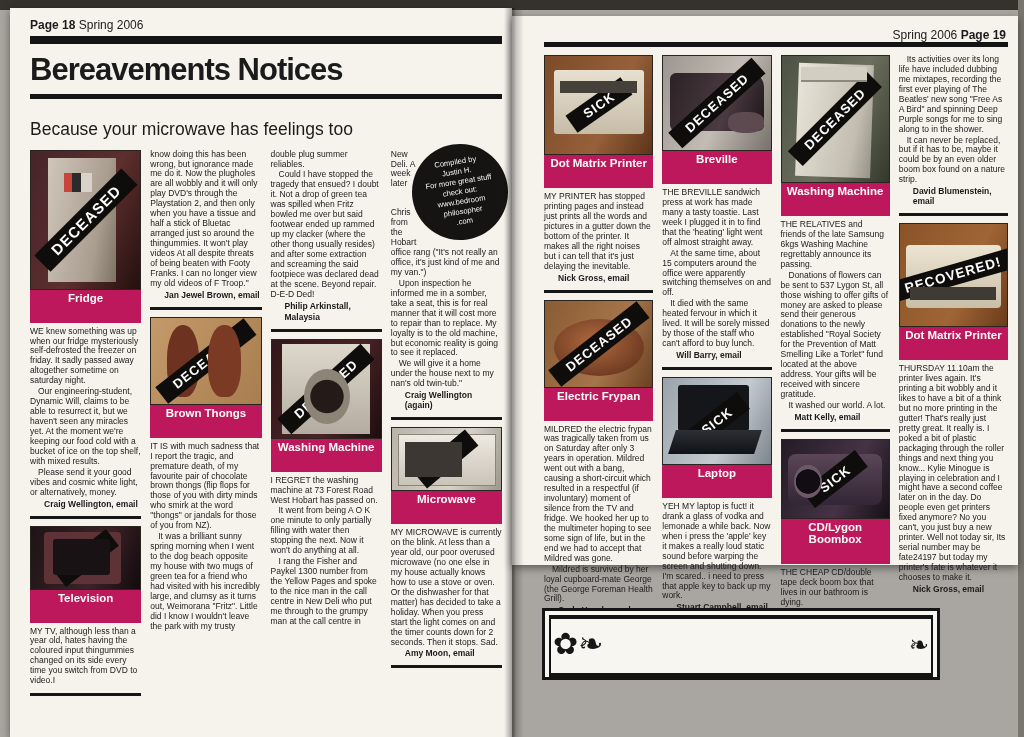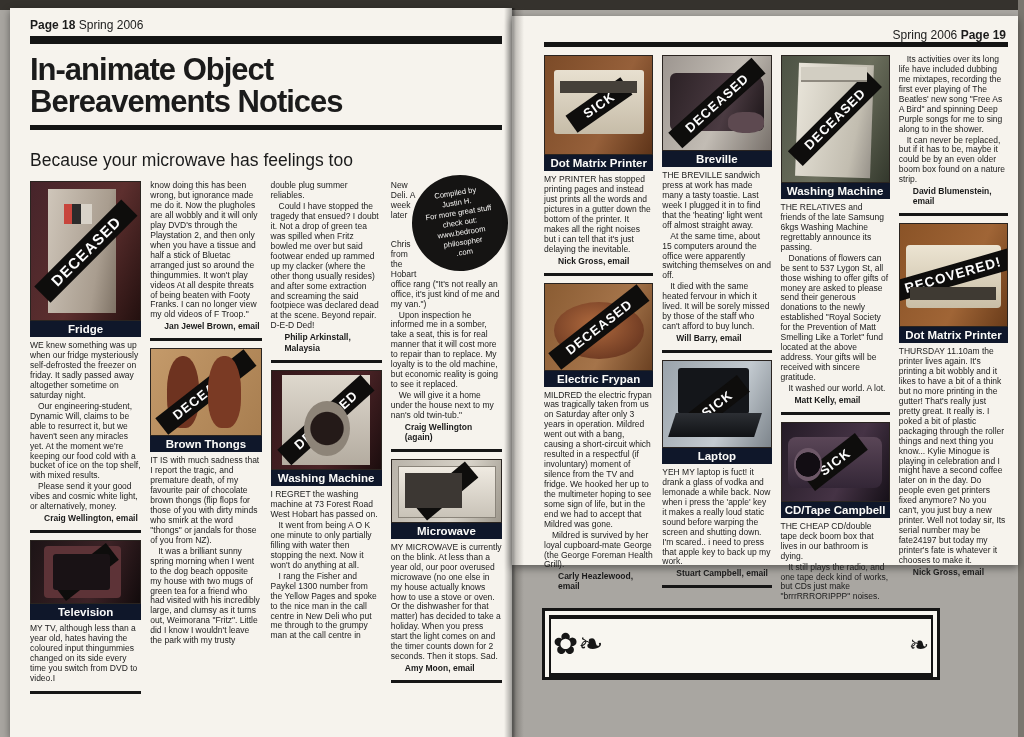--- a/index.html
+++ b/index.html
@@ -16,22 +16,22 @@
   .folio-right{text-align:right;padding-right:2px;}
   .rule-heavy{height:8px;background:#141414;margin:4px 0 0 0;}
   .rule-med{height:5px;background:#141414;}
   .headline{font-weight:bold;font-size:31px;line-height:1.02;letter-spacing:-1px;margin:10px 0 8px 0;}
   .standfirst{font-size:17.5px;margin:20px 0 10px 0;}
   .cols{display:flex;gap:9px;align-items:flex-start;}
   .col{flex:1;min-width:0;}
   .photo{position:relative;border:1px solid #2a2420;box-sizing:border-box;width:100%;overflow:hidden;}
   .status{position:absolute;left:50%;top:50%;background:#0e0d0c;color:#fdfdfd;font-weight:bold;
     white-space:nowrap;padding:2px 15px;font-size:13px;letter-spacing:1px;box-shadow:0 0 0 1px #0e0d0c;}
-  .cap{background:#0f172a;color:#fbfbf9;font-weight:bold;text-align:center;font-size:11.5px;
-    padding:2px 0 2px 0;margin-bottom:4px;}
+  .cap{background:#be185d;color:#fbfbf9;font-weight:bold;text-align:center;font-size:11.5px;
+    padding:2px 0 19px 0;margin-bottom:4px;}
   .para{font-size:8.5px;line-height:1.17;margin:0 0 1px 0;}
   .para.ind{text-indent:8px;}
   .byline{font-size:8.5px;font-weight:bold;margin-top:1px;padding-left:14px;}
   .hr{height:3px;background:#161616;margin:7px 0;}
   
   .ph-fridge{height:140px;background:linear-gradient(115deg,#46242a,#5d2f2e 55%,#23100f);}
   .ph-fridge::before{content:"";position:absolute;left:16%;top:5%;width:62%;height:90%;
     background:linear-gradient(100deg,#cfc6ba,#a99d8f 70%,#7e7265);}
   .ph-fridge::after{content:"";position:absolute;left:30%;top:16%;width:26%;height:14%;
     background:linear-gradient(90deg,#c8453c 30%,#2b2b2b 30%,#2b2b2b 60%,#d8d2c8 60%);}
@@ -110,21 +110,20 @@
 <div class="scan-top"></div>
 <div class="scan-right"></div>
 
 <div class="page" id="page-left">
   <div class="folio">
     <b>Page 18</b>
     <span>Spring 2006</span>
   </div>
   <div class="rule-heavy"></div>
   <div class="headline">
-    <div>In-animate Object</div>
     <div>Bereavements Notices</div>
   </div>
   <div class="rule-med"></div>
   <div class="standfirst">Because your microwave has feelings too</div>
 
   <div class="cols">
 
     <div class="col">
       <div>
         <div class="photo ph-fridge">
@@ -274,21 +273,21 @@
         <p class="para">THE RELATIVES and friends of the late Samsung 6kgs Washing Machine regrettably announce its passing.</p>
         <p class="para ind">Donations of flowers can be sent to 537 Lygon St, all those wishing to offer gifts of money are asked to please send their generous donations to the newly established "Royal Society for the Prevention of Matt Smelling Like a Torlet" fund located at the above address.  Your gifts will be received with sincere gratitude.</p>
         <p class="para ind">It washed our world. A lot.</p>
         <div class="byline">Matt Kelly, email</div>
       </div>
       <div class="hr"></div>
       <div>
         <div class="photo ph-boombox">
           <div class="status" style="transform:translate(-50%,-50%) rotate(-38deg);">SICK</div>
         </div>
-        <div class="cap">CD/Tape Campbell</div>
+        <div class="cap">CD/Lygon Boombox</div>
         <p class="para">THE CHEAP CD/double tape deck boom box that lives in our bathroom is dying.</p>
         <p class="para ind">It still plays the radio, and one tape deck kind of works, but CDs just make "brrrRRRORIPPP" noises.</p>
       </div>
       <div class="hr"></div>
     </div>
 
     <div class="col">
       <div>
         <p class="para ind">Its activities over its long life have included dubbing me mixtapes, recording the first ever playing of The Beatles' new song "Free As A Bird" and spinning Deep Purple songs for me to sing along to in the shower.</p>
         <p class="para ind">It can never be replaced, but if it has to be, maybe it could be by an even older boom box found on a nature strip.</p>

